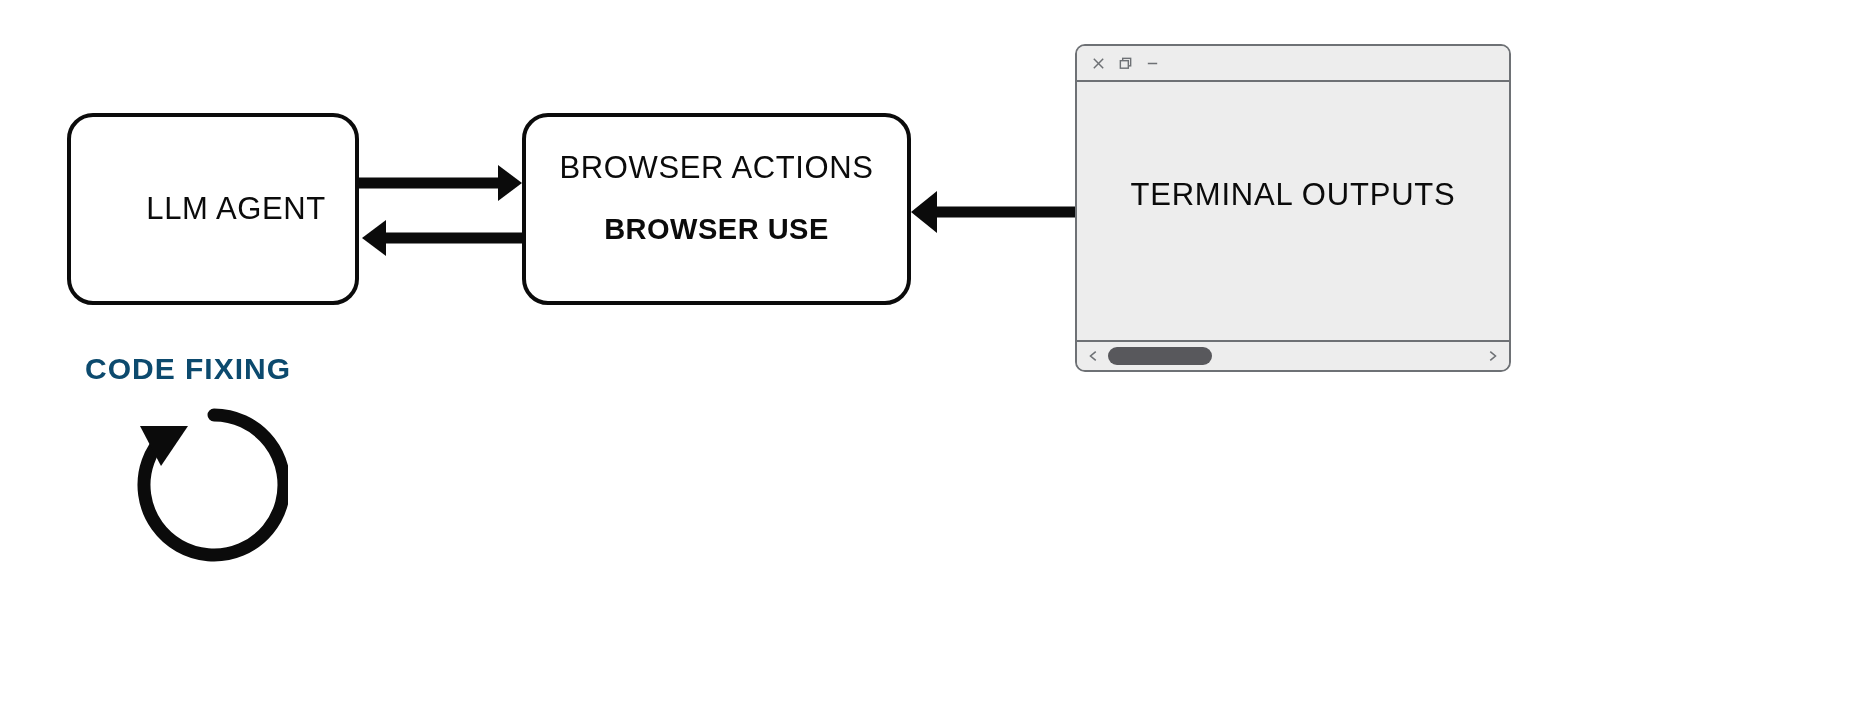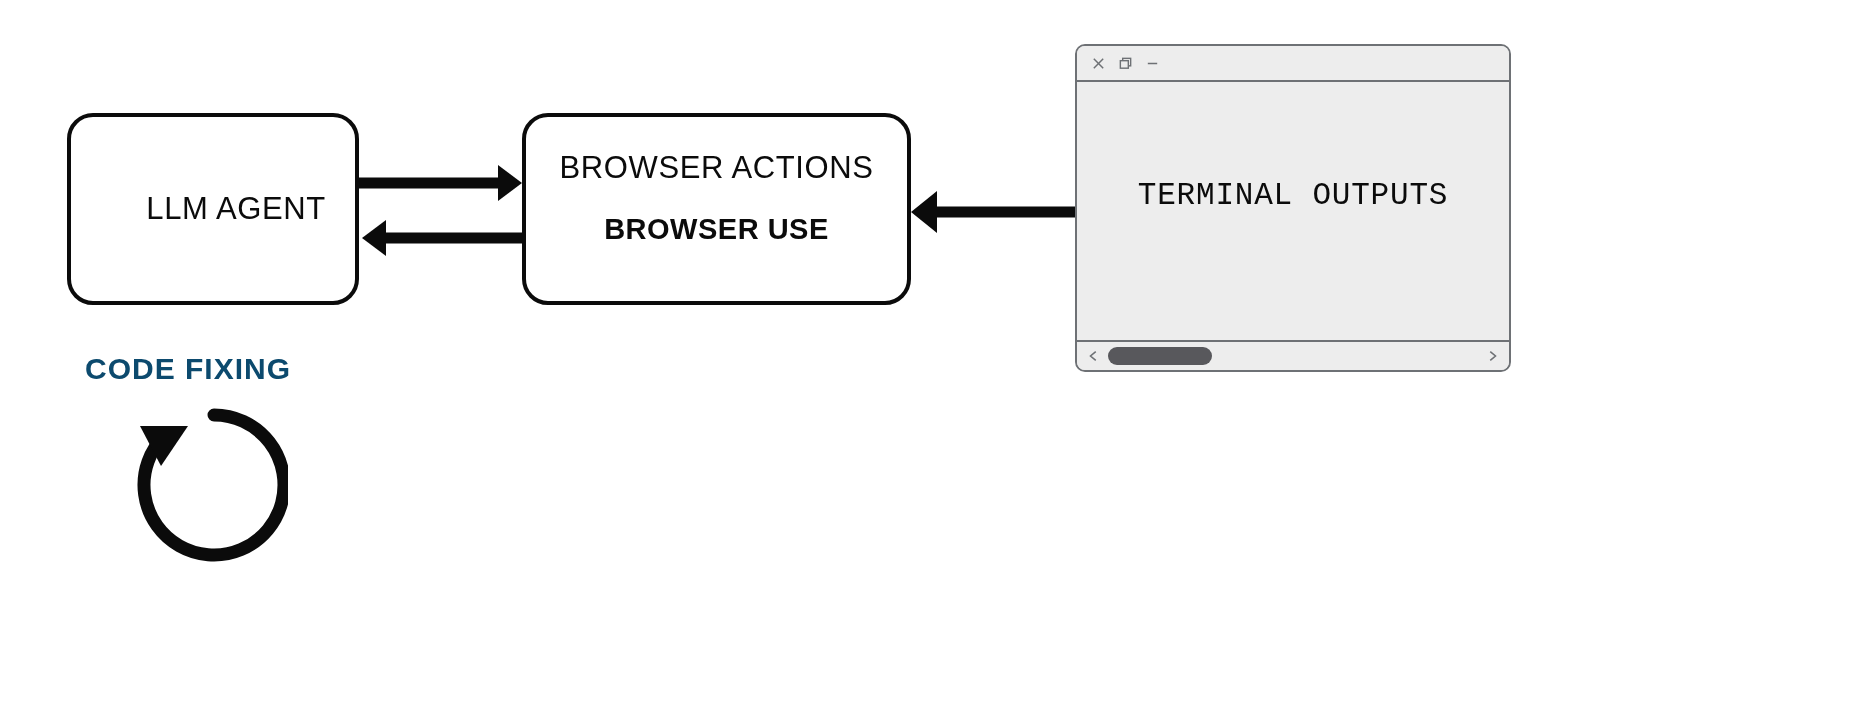--- a/index.html
+++ b/index.html
@@ -146,21 +146,20 @@
     position: relative;
   }
   #terminal-output-text {
     font-size: 31px;
     letter-spacing: 0.8px;
     color: #0b0b0b;
     white-space: nowrap;
     text-align: center;
     position: relative;
     top: -16px;
-    font-family: Liberation Mono, monospace;
   }
   #terminal-scrollbar {
     flex: 0 0 30px;
     height: 30px;
     background: #ededed;
     border-top: 2px solid #6e7175;
     display: flex;
     align-items: center;
     padding: 0 9px;
     box-sizing: border-box;

